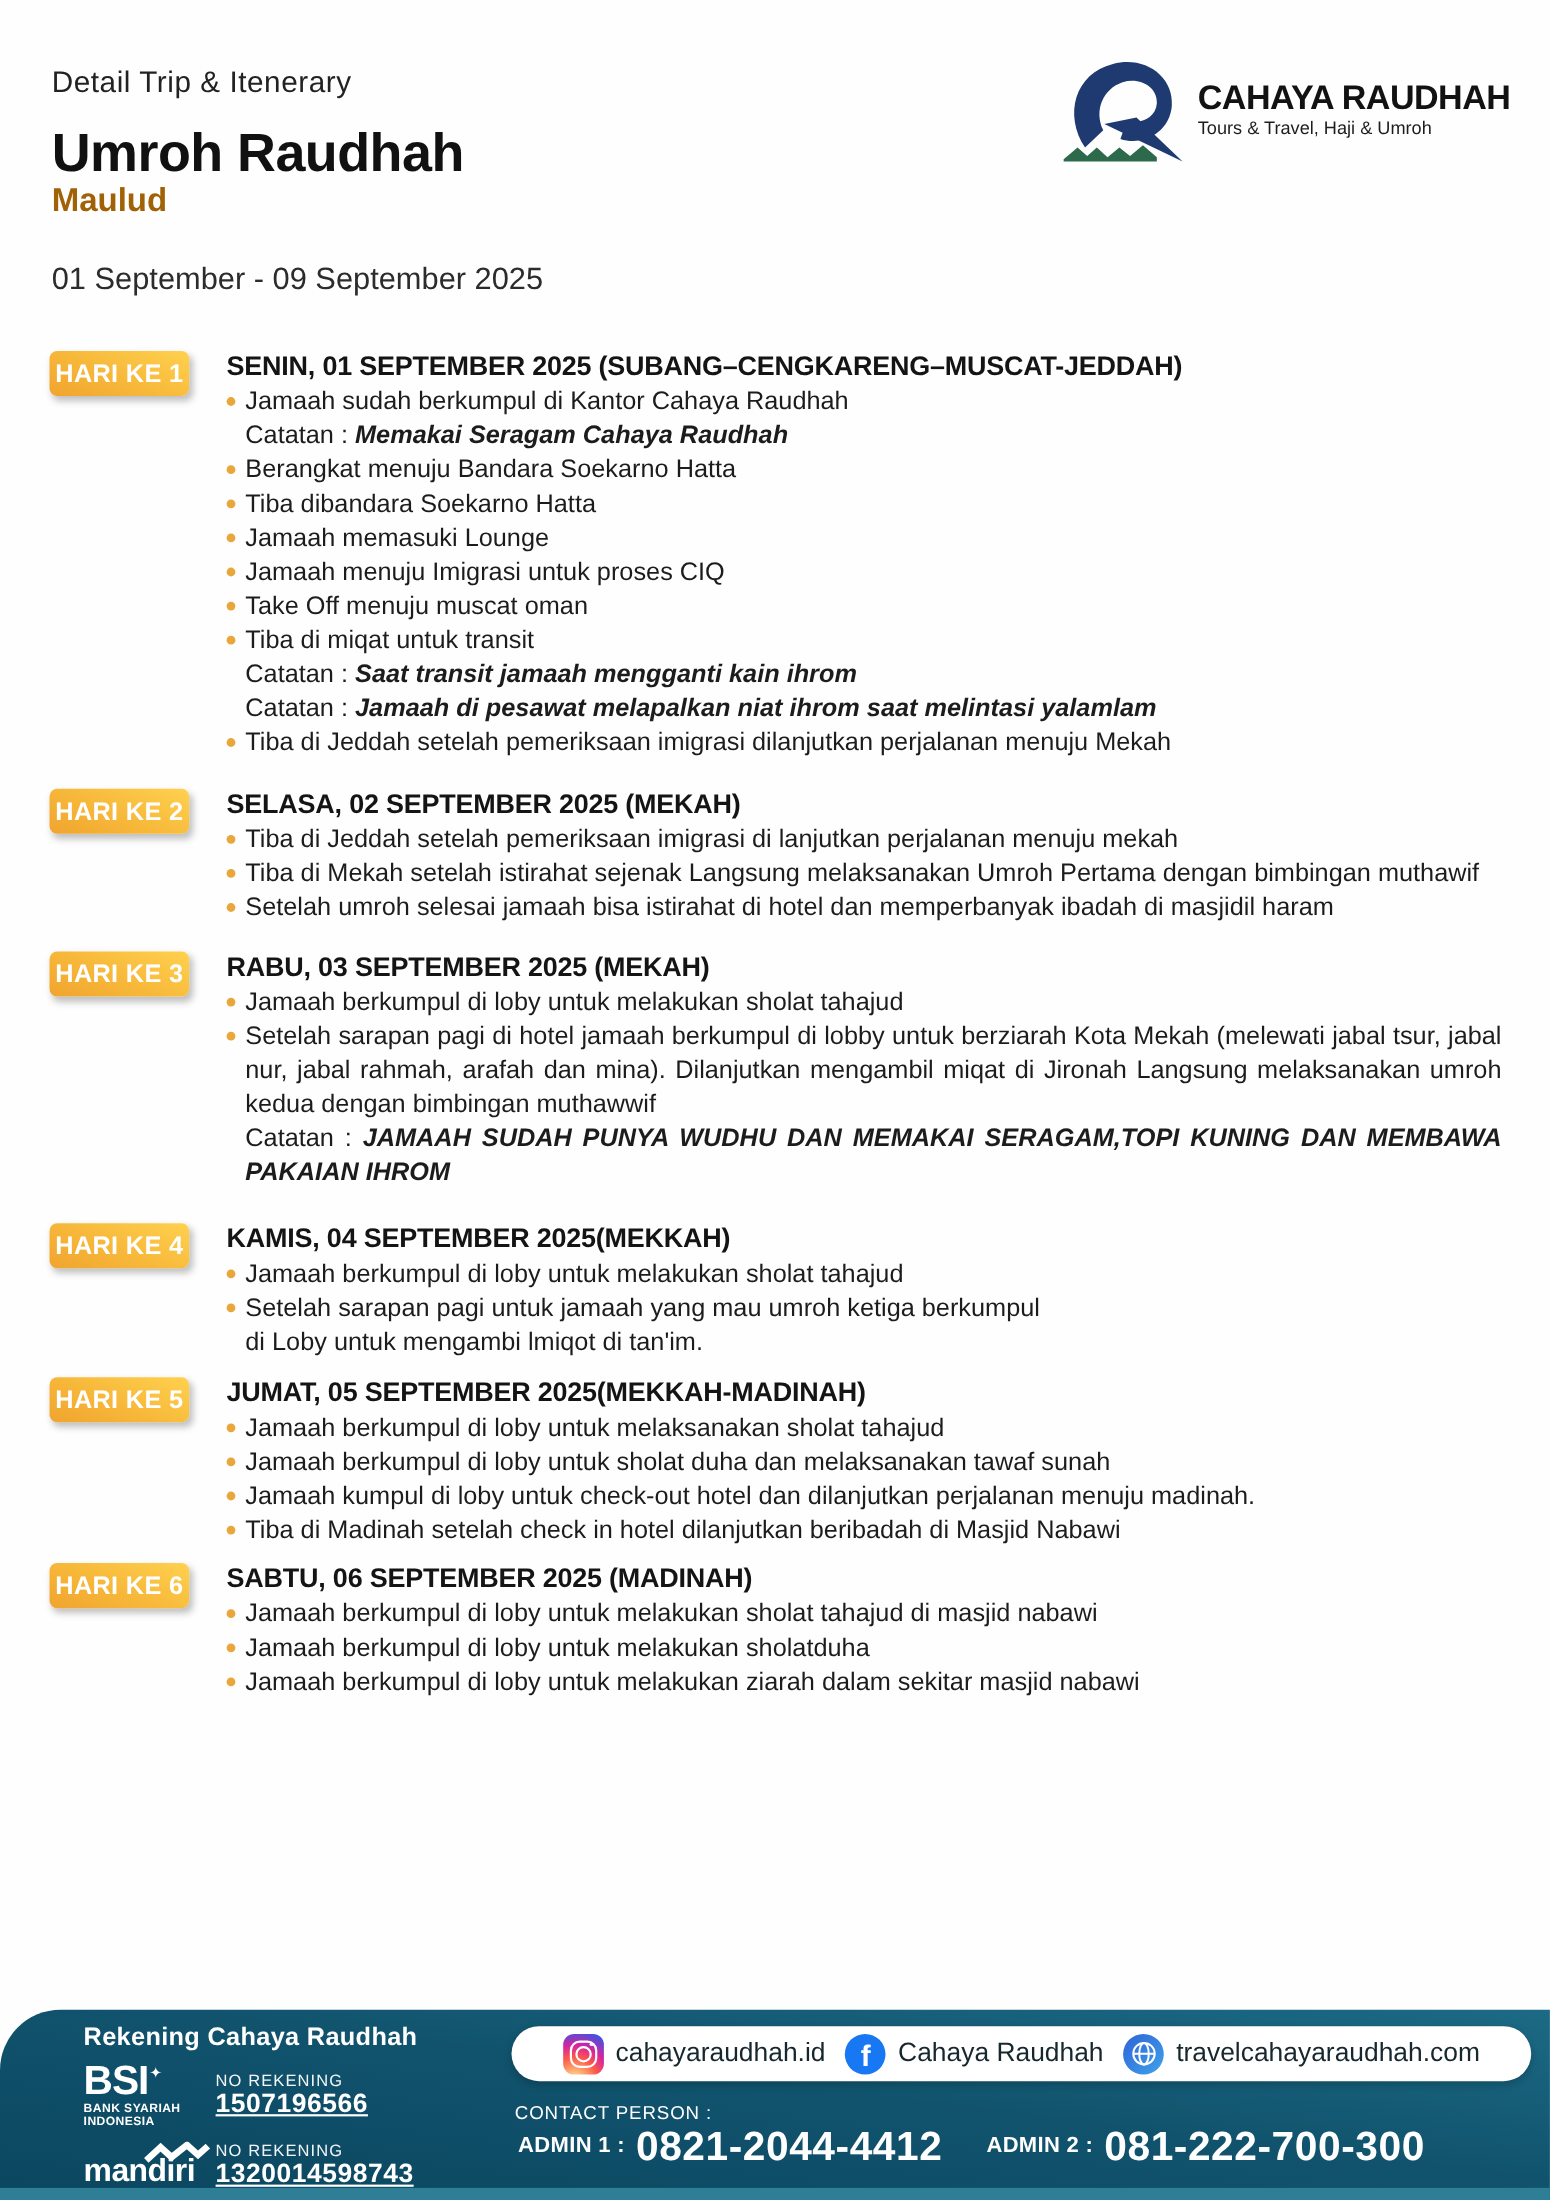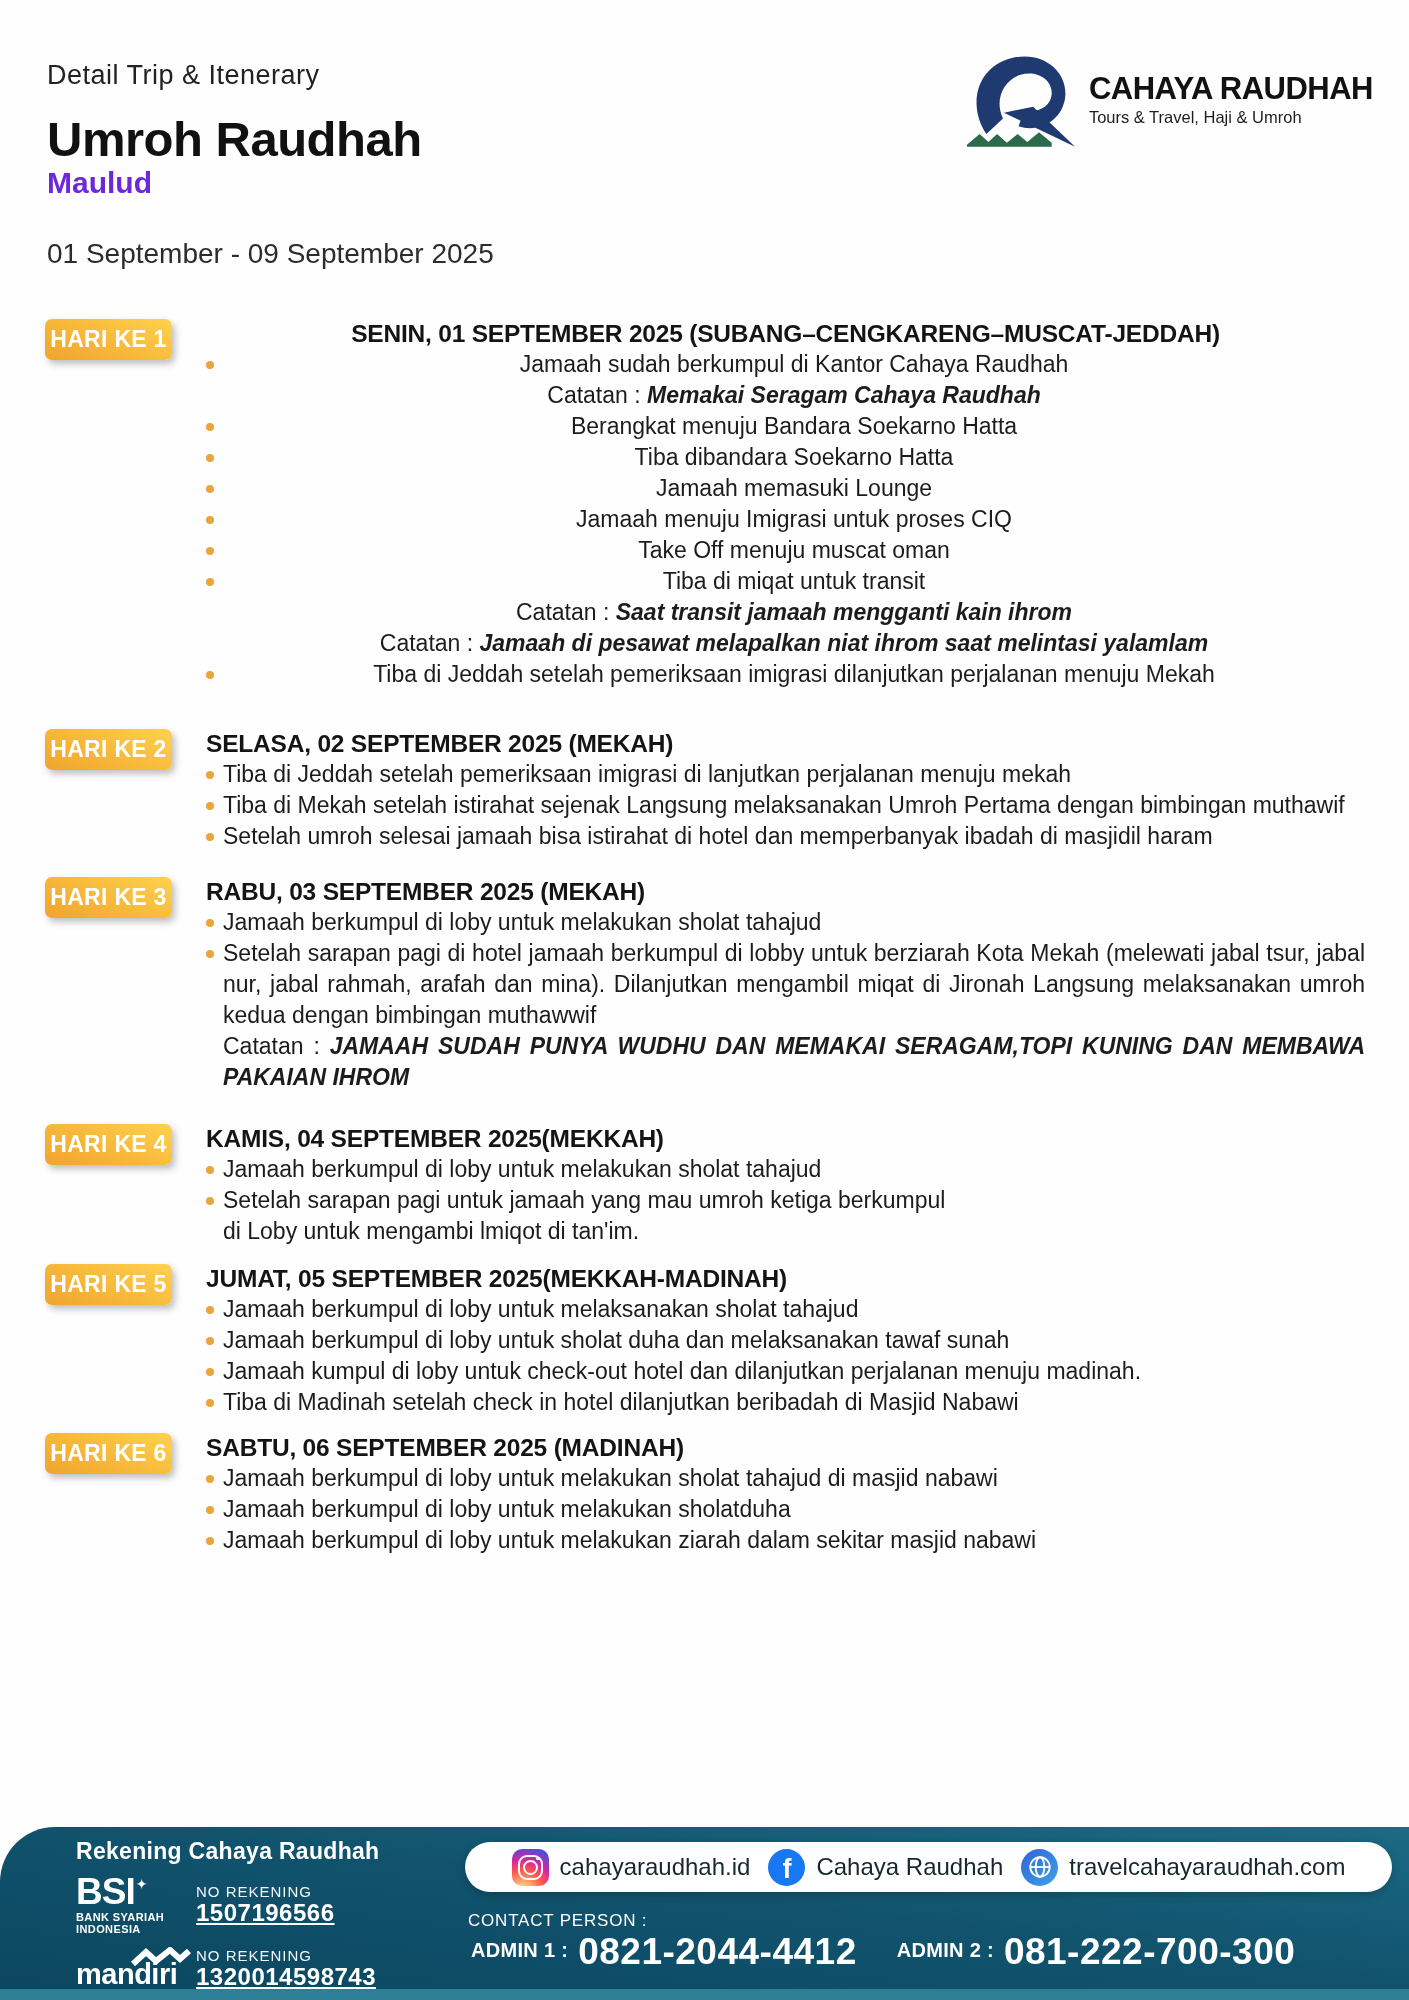--- a/index.html
+++ b/index.html
@@ -3,21 +3,21 @@
 <meta charset="utf-8">
 <style>
   html,body{margin:0;padding:0;background:#ffffff;}
   .page{position:relative;width:1409px;height:2000px;background:#fefefe;overflow:hidden;
         font-family:"Liberation Sans","DejaVu Sans",sans-serif;color:#1c1c1c;}
 
   
   .header{padding:60px 47px 0 47px;}
   .kicker{font-size:27px;font-weight:400;color:#222;letter-spacing:.5px;}
   .title{font-size:49px;font-weight:800;color:#111;letter-spacing:-.5px;margin-top:24px;line-height:1.0;}
-  .subtitle{font-size:30px;font-weight:800;color:#6d28d9;margin-top:2px;}
+  .subtitle{font-size:30px;font-weight:800;color:#a16207;margin-top:2px;}
   .date-range{font-size:28px;font-weight:400;color:#2c2c2c;margin-top:38px;}
 
   .brand{position:absolute;top:50px;right:36px;display:flex;align-items:center;gap:12px;}
   .brand-mark{width:112px;height:100px;flex:0 0 auto;}
   .brand-name{font-size:31px;font-weight:800;color:#121212;letter-spacing:-.5px;line-height:1.05;}
   .brand-tagline{font-size:16.5px;font-weight:400;color:#1d1d1d;margin-top:2px;}
 
   
   .days{margin-top:48px;padding:0 44px 0 45px;}
   .day{display:grid;grid-template-columns:127px 1fr;column-gap:34px;align-items:start;}
@@ -26,21 +26,21 @@
          background:linear-gradient(205deg,#ffd14e 0%,#f7b83a 55%,#f0a42e 100%);
          box-shadow:3px 4px 7px rgba(0,0,0,.25);margin-top:1px;}
   .day-header{font-size:24.5px;font-weight:800;color:#141414;line-height:31px;letter-spacing:-.2px;}
   .item{position:relative;padding-left:17px;font-size:23px;line-height:31px;color:#1c1c1c;}
   .item .dot{position:absolute;left:0;top:12px;width:8px;height:8px;border-radius:50%;background:#e9a63b;}
   .item-text{white-space:pre-line;}
   .justify{text-align:justify;}
   .note-prefix{font-weight:400;}
   .note-text{font-weight:800;font-style:italic;}
   
-  .day.mb-0{margin-bottom:38px;text-align:center;} .day.mb-1{margin-bottom:24px;} .day.mb-2{margin-bottom:30px;}
+  .day.mb-0{margin-bottom:26px;} .day.mb-1{margin-bottom:24px;} .day.mb-2{margin-bottom:30px;}
   .day.mb-3{margin-bottom:16px;} .day.mb-4{margin-bottom:14px;} .day.mb-5{margin-bottom:0;}
 
   
   .footer{position:absolute;left:0;bottom:0;width:100%;height:173px;
           background:linear-gradient(to top right,#0b4660 0%,#11536d 55%,#1c6a85 100%);
           border-top-left-radius:55px;}
   .footer-strip{position:absolute;left:0;bottom:0;width:100%;height:11px;background:#2e7e96;}
 
   .bank-col{position:absolute;left:76px;top:11px;color:#fff;}
   .rek-title{font-size:23px;font-weight:800;letter-spacing:.3px;}

